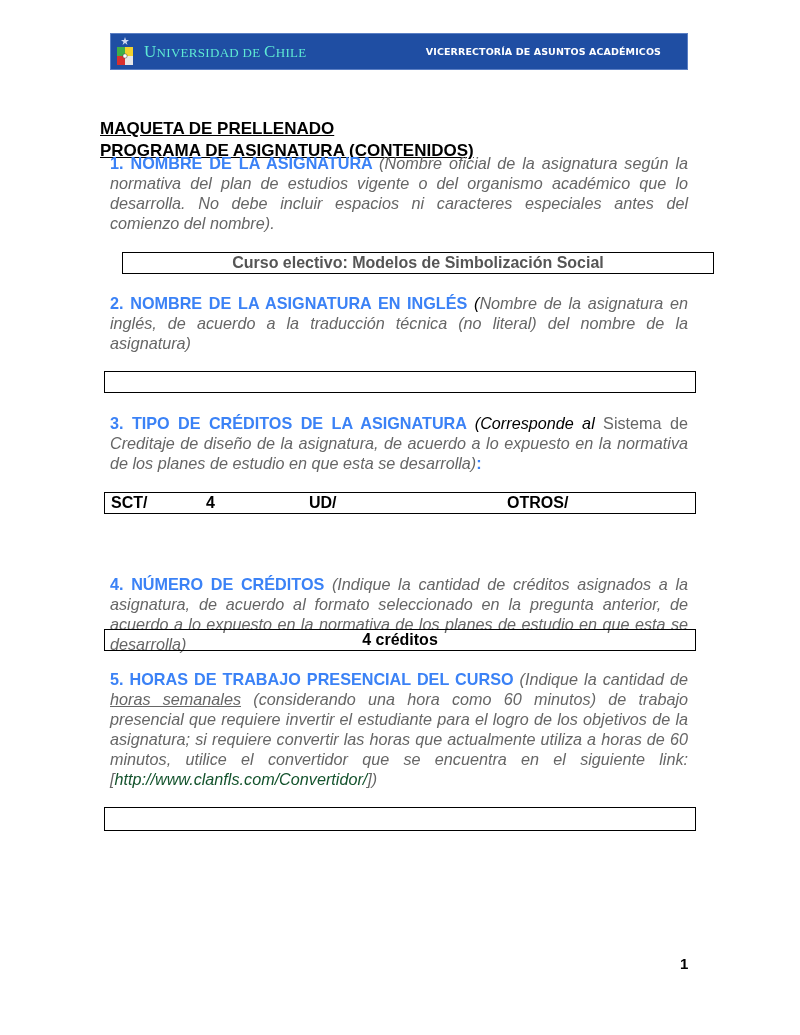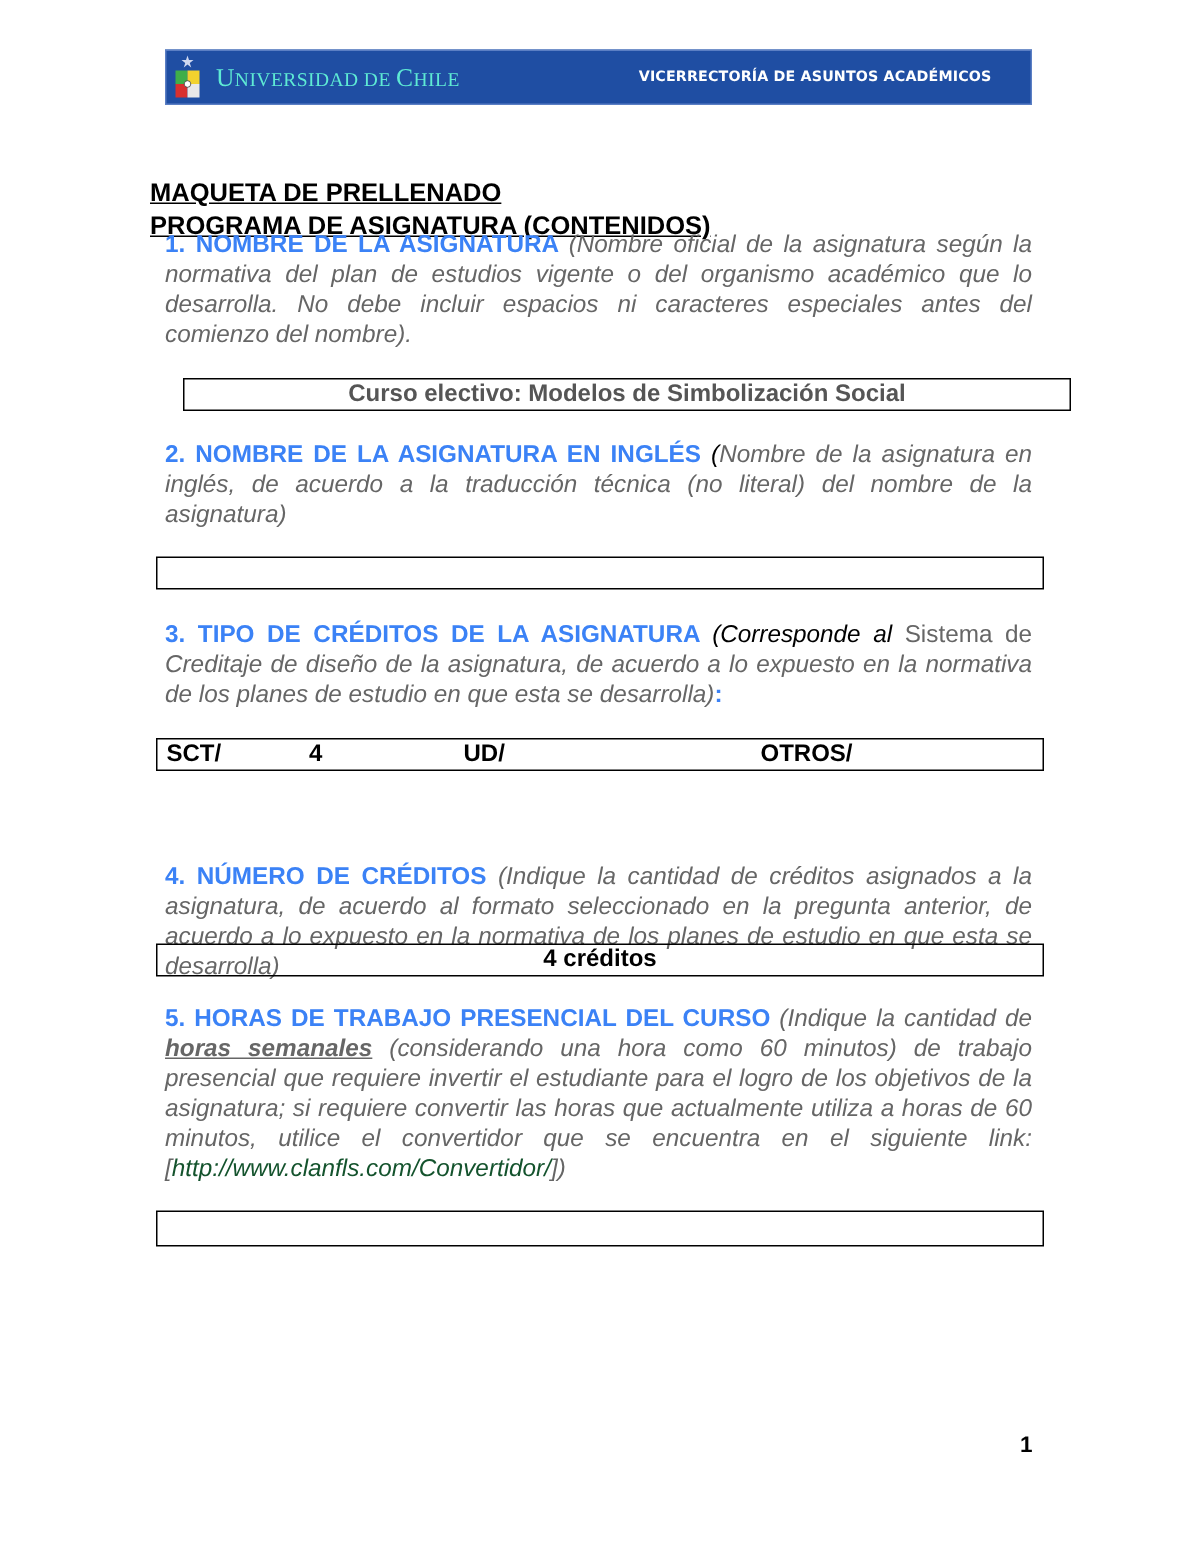--- a/index.html
+++ b/index.html
@@ -14,21 +14,21 @@
     .banner .vra { position: absolute; right: 26px; top: 12px; color: #fff;
       font-family: "DejaVu Sans", sans-serif; font-weight: bold; font-size: 9.5px; letter-spacing: 0.1px; }
     .title { position: absolute; left: 100px; width: 600px; text-align: left;
       font-weight: bold; font-size: 17px; text-decoration: underline; line-height: 22px; margin-top: 24px; }
     .section { position: absolute; left: 110px; width: 578px; font-size: 16.2px; line-height: 20px;
       text-align: justify; }
     .section .h { font-weight: bold; color: #3b82f6; }
     .section .g { color: #666; font-style: italic; }
     .section .gn { color: #666; font-style: normal; }
     .section .bi { color: #000; font-style: italic; }
-    .section .u { text-decoration: underline; font-weight: bold; }
+    .section .u { text-decoration: underline; }
     .section a { color: #14532d; font-style: italic; }
     .box { position: absolute; left: 104px; width: 592px; height: 22px;
       border: 1.5px solid #000; box-sizing: border-box; font-size: 16px; line-height: 19px; }
     .box.center { text-align: center; font-weight: bold; }
     .box .grey { color: #555; }
     .box .cell { position: absolute; top: 0; font-weight: bold; }
     .pagenum { position: absolute; left: 680px; top: 955px; font-size: 15px; font-weight: bold; }
   </style>
 </head>
 <body>

